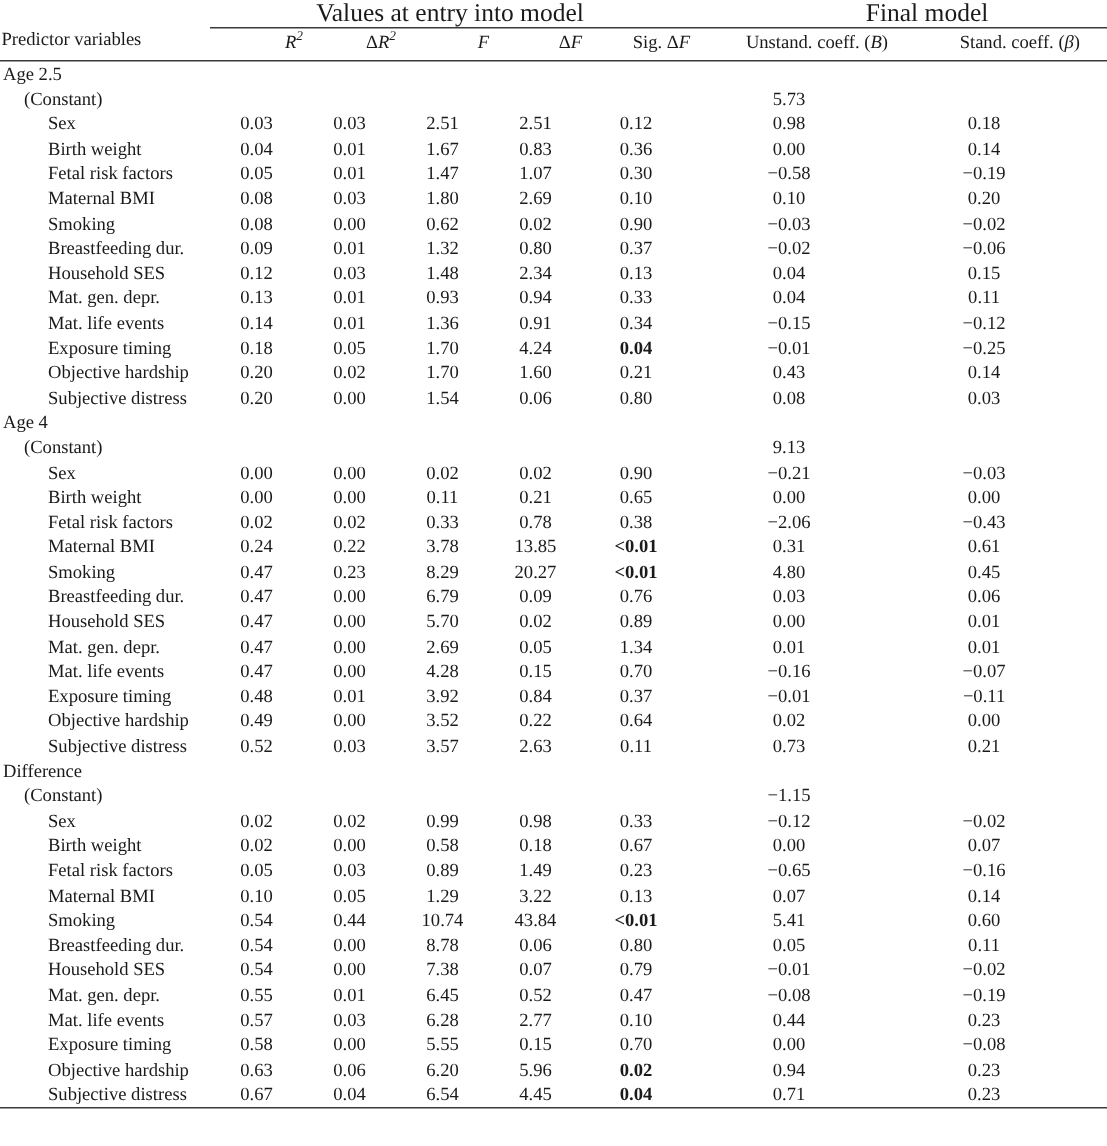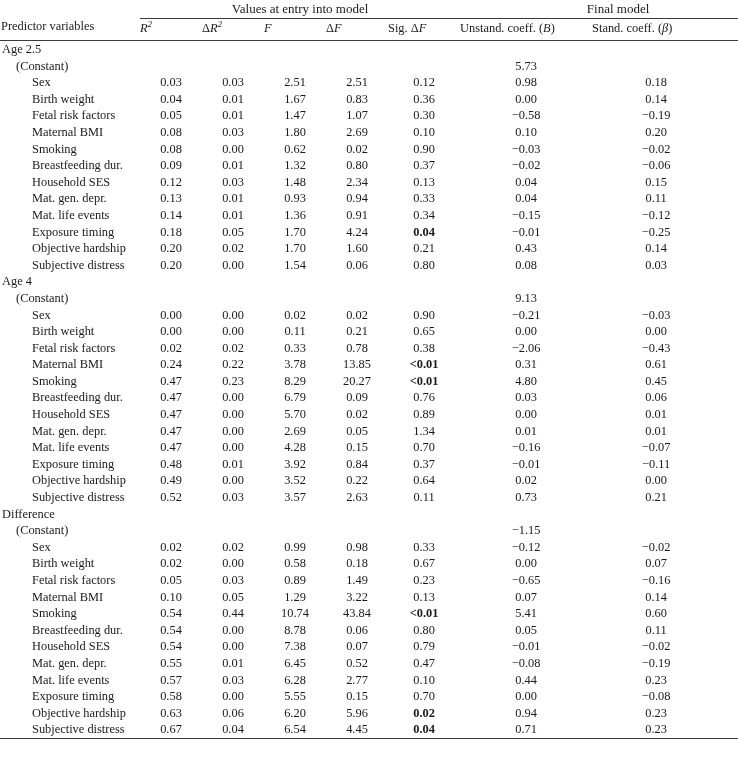--- a/index.html
+++ b/index.html
@@ -43,29 +43,29 @@
 
   
   thead th {
     font-weight: normal;
     padding: 0;
     vertical-align: bottom;
     white-space: nowrap;
   }
   .grp-label {
     text-align: center;
-    font-size: 13px;
+    font-size: 17px;
     height: 17px;
     line-height: 17px;
     padding-bottom: 1px;
   }
   .grp-blank { height: 17px; }
 
   .sub-label {
-    text-align: left;
+    text-align: right;
     font-size: 12.4px;
     height: 19px;
     line-height: 19px;
     padding-bottom: 2px;
   }
   .sub-pred {
     text-align: left;
     padding-left: 1px;
     vertical-align: top;
     font-size: 12.4px;

